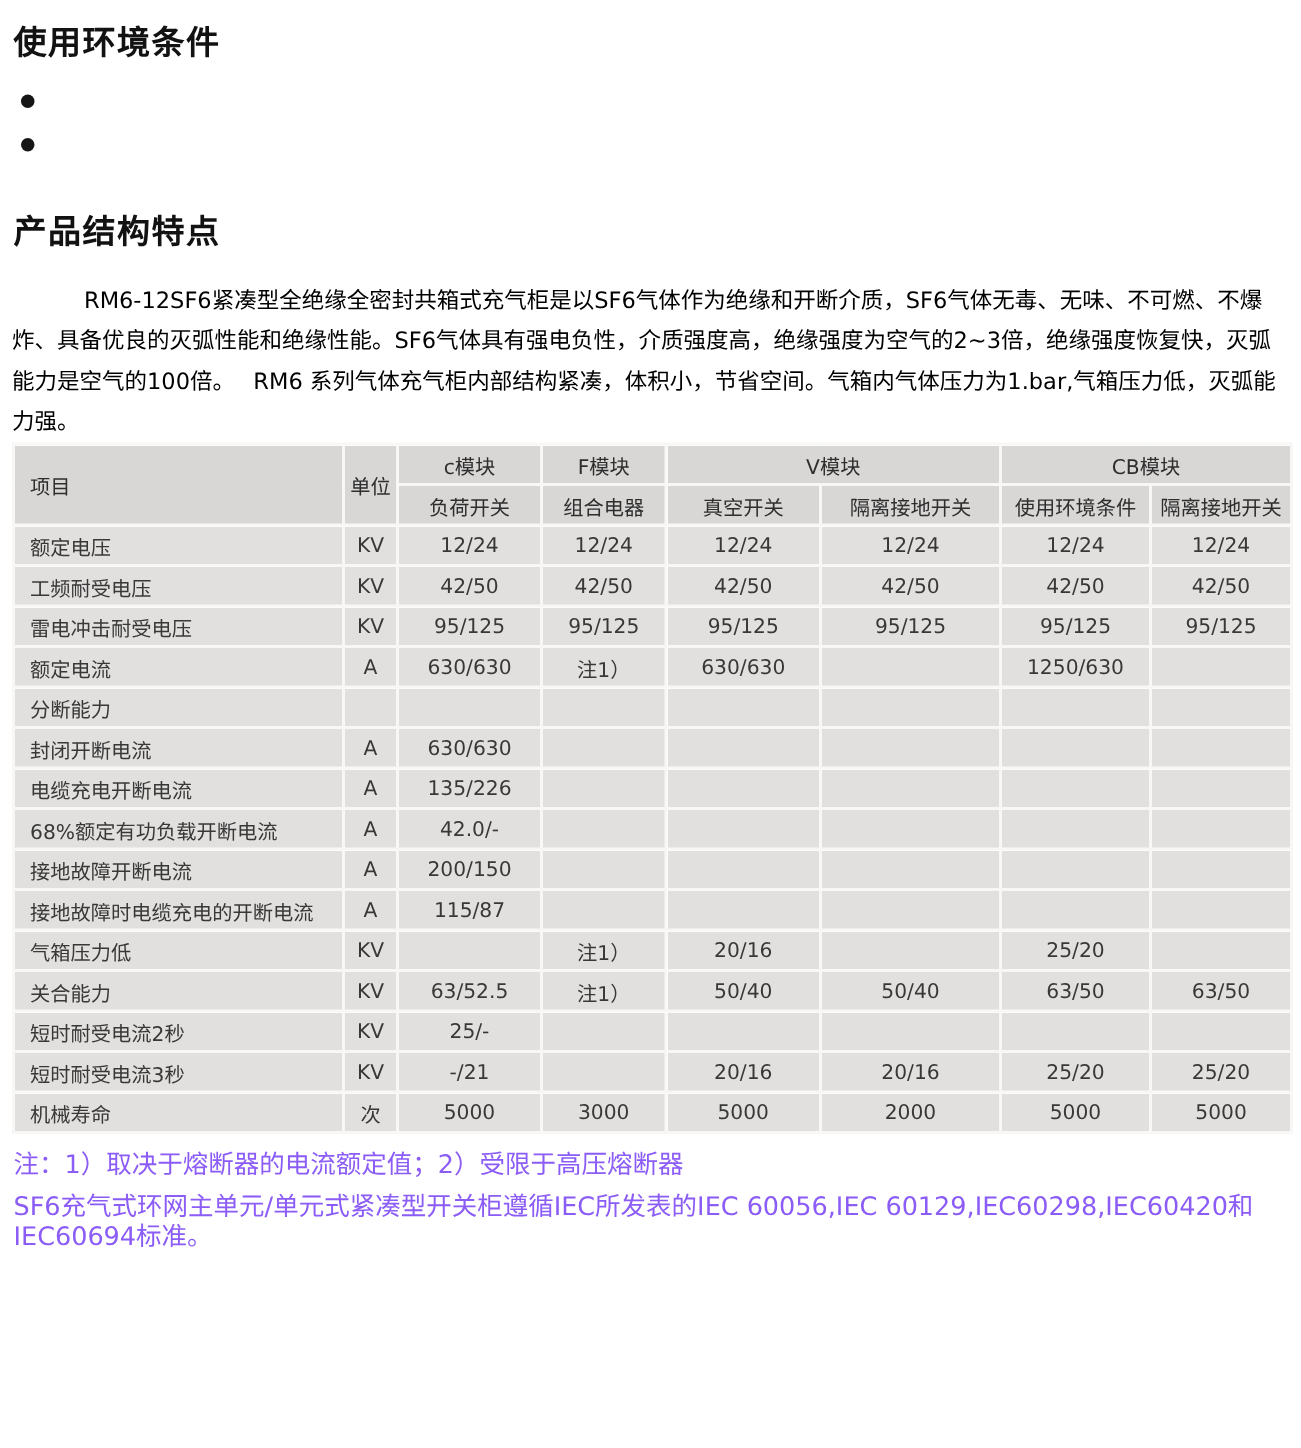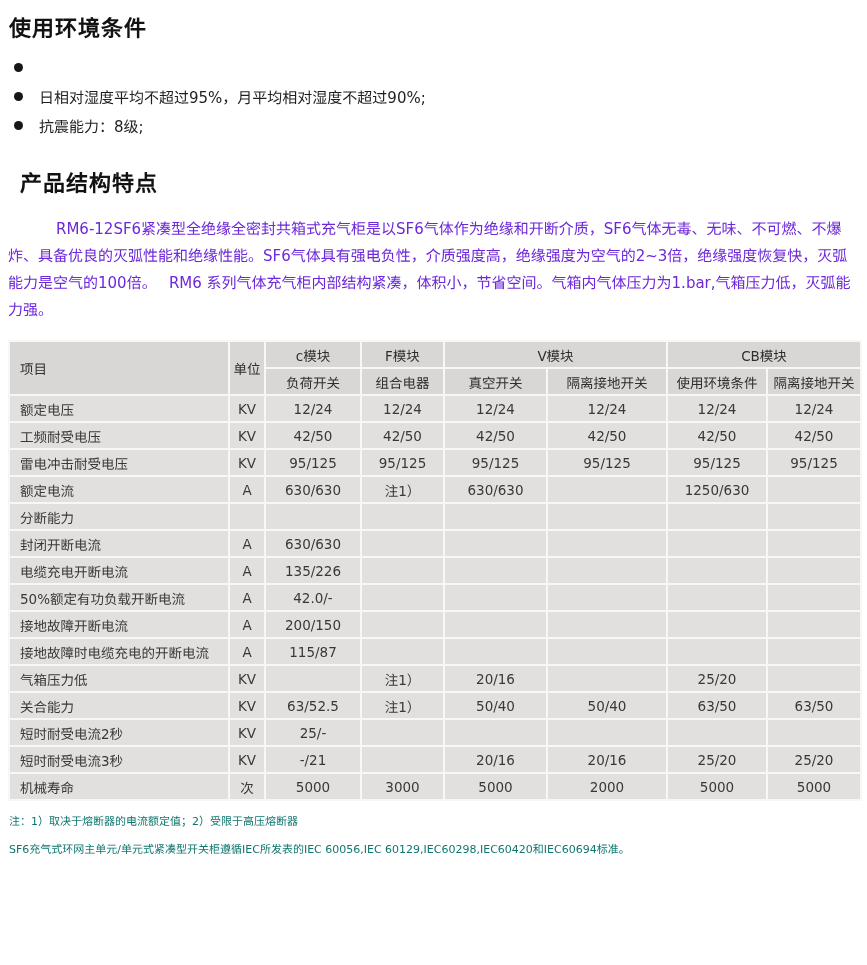--- a/index.html
+++ b/index.html
@@ -17,21 +17,21 @@
     overflow: hidden;
   }
   .section-title {
     font-size: 22px;
     font-weight: 700;
     color: #121212;
     margin: 0;
     letter-spacing: 1px;
   }
   .title-env { margin: 4px 0 17px 1px; }
-  .title-features { margin: 31px 0 19px 12px; }
+  .title-features { margin: 31px 0 19px 1px; }
   .title-params { margin: 36px 0 28px 1px; }
 
   
   .env-list {
     list-style: none;
     margin: 0 0 0 6px;
     padding: 0;
   }
   .env-item {
     display: flex;
@@ -48,32 +48,31 @@
     background: #161616;
     margin: 0 16px 0 0;
     flex: none;
   }
 
   
   .feature-para {
     margin: 0;
     font-size: 15px;
     line-height: 27px;
-    color: #6d28d9;
+    color: #000000;
     text-indent: 48px;
     white-space: pre-wrap;
     width: 852px;
   }
 
   
   .params-table {
     border-collapse: collapse;
     table-layout: fixed;
     width: 852px;
-    margin-top: 16px;
   }
   .params-table th, .params-table td {
     border: 2px solid #f8f7f6;
     font-weight: 400;
     overflow: hidden;
     white-space: nowrap;
   }
   .params-table th {
     background: #d9d7d6;
     color: #2e2e2e;
@@ -94,43 +93,38 @@
   .params-table th.item-head,
   .params-table td.item-cell {
     text-align: left;
     padding-left: 10px;
   }
 
   
   .notes { margin: 11px 0 0 1px; }
   .note {
     margin: 0 0 8px 0;
-    font-size: 11px;
-    color: #0f766e;
+    font-size: 17px;
+    color: #8b5cf6;
     line-height: 20px;
   }
 </style>
 </head>
 <body>
 
 <div class="page">
 
   <h1 class="section-title title-env">使用环境条件</h1>
 
   <ul class="env-list">
       <li class="env-item">
         <span class="bullet"></span>
       </li>
       <li class="env-item">
         <span class="bullet"></span>
-        <span>日相对湿度平均不超过95%，月平均相对湿度不超过90%;</span>
-      </li>
-      <li class="env-item">
-        <span class="bullet"></span>
-        <span>抗震能力：8级;</span>
       </li>
     </ul>
 
   <h1 class="section-title title-features">产品结构特点</h1>
 
   <p class="feature-para">RM6-12SF6紧凑型全绝缘全密封共箱式充气柜是以SF6气体作为绝缘和开断介质，SF6气体无毒、无味、不可燃、不爆炸、具备优良的灭弧性能和绝缘性能。SF6气体具有强电负性，介质强度高，绝缘强度为空气的2~3倍，绝缘强度恢复快，灭弧能力是空气的100倍。　 RM6 系列气体充气柜内部结构紧凑，体积小，节省空间。气箱内气体压力为1.bar,气箱压力低，灭弧能力强。</p>
 
 
   <table class="params-table">
     <colgroup>
@@ -226,21 +220,21 @@
           <td class="item-cell">电缆充电开断电流</td>
           <td>A</td>
           <td>135/226</td>
           <td></td>
           <td></td>
           <td></td>
           <td></td>
           <td></td>
         </tr>
         <tr>
-          <td class="item-cell">50%额定有功负载开断电流</td>
+          <td class="item-cell">68%额定有功负载开断电流</td>
           <td>A</td>
           <td>42.0/-</td>
           <td></td>
           <td></td>
           <td></td>
           <td></td>
           <td></td>
         </tr>
         <tr>
           <td class="item-cell">接地故障开断电流</td>

